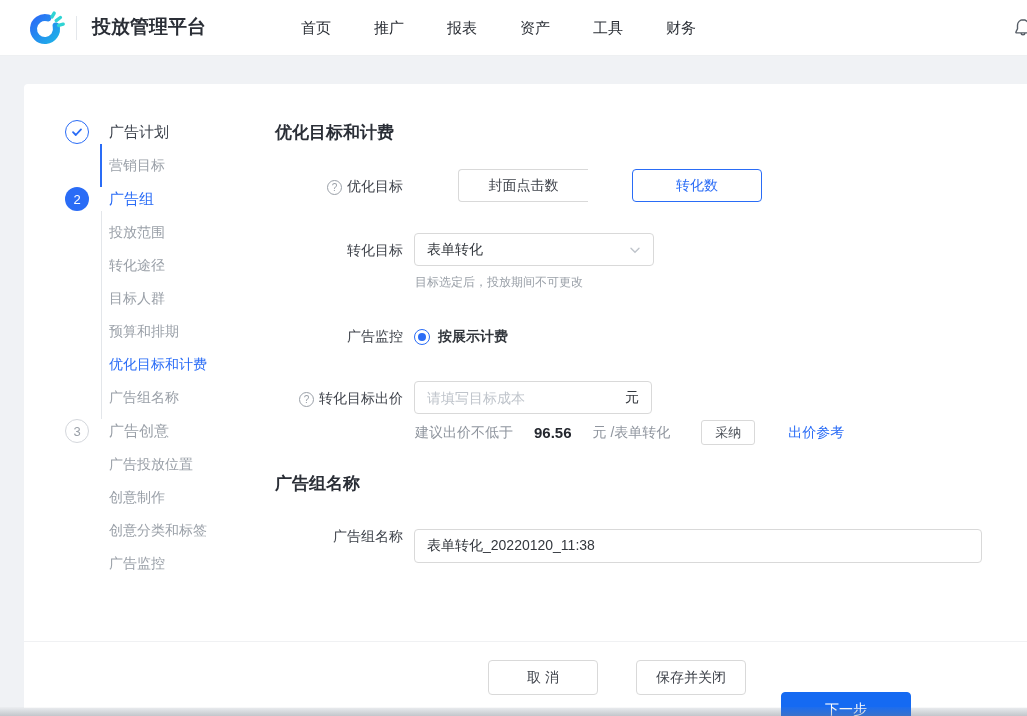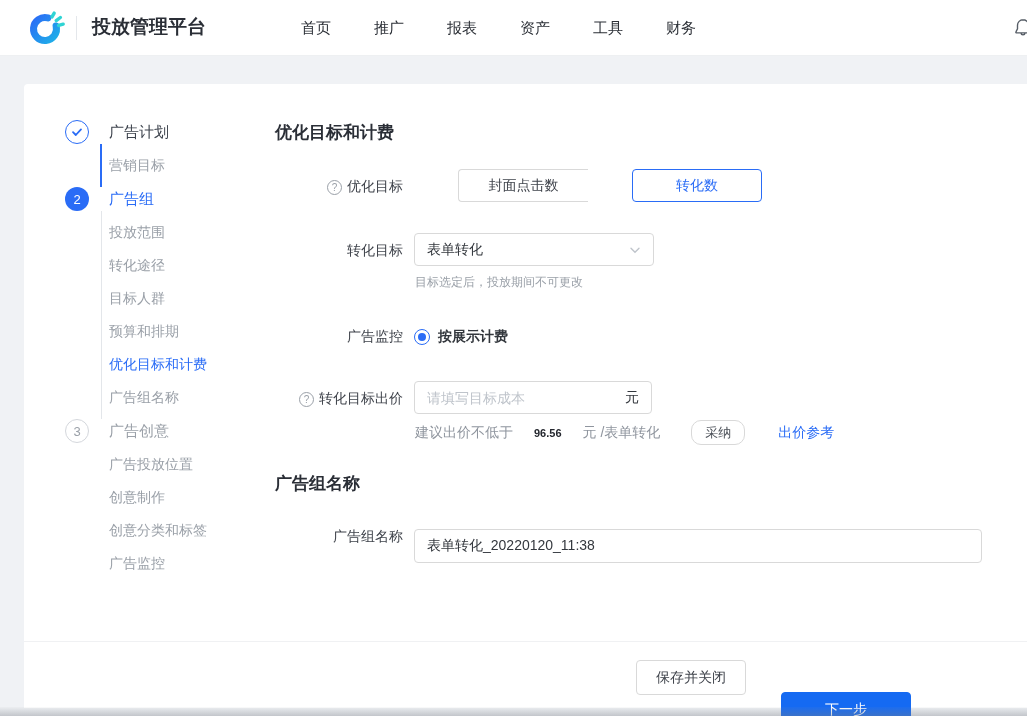--- a/index.html
+++ b/index.html
@@ -64,22 +64,22 @@
            display:flex; align-items:center; justify-content:center; flex:none; cursor:pointer; }
   .radio .dot { width:8px; height:8px; border-radius:50%; background:#2a6cf6; }
   .radio-label { font-size:14px; color:#33373d; margin-left:8px; }
   .bid-box { position:absolute; width:238px; height:33px; border:1px solid #d9d9d9; border-radius:4px;
              background:#fff; display:flex; align-items:center; padding:0 12px; }
   .bid-box input { border:none; outline:none; flex:1; font-size:14px; color:#33373d; min-width:0;
                    font-family:inherit; }
   .bid-box input::placeholder { color:#bfc4cb; }
   .bid-unit { font-size:14px; color:#33373d; margin-left:6px; }
   .suggest { position:absolute; display:flex; align-items:center; font-size:14px; color:#8f959e; }
-  .suggest b { color:#24272e; font-size:11px; margin:0 4px; }
-  .adopt-btn { height:25px; padding:0 13px; margin-left:14px; border:1px solid #d9d9d9; border-radius:10px;
+  .suggest b { color:#24272e; font-size:15px; margin:0 4px; }
+  .adopt-btn { height:25px; padding:0 13px; margin-left:14px; border:1px solid #d9d9d9; border-radius:3px;
                background:#fff; font-size:13px; color:#4a4f57; cursor:pointer; font-family:inherit; }
   .link { margin-left:16px; color:#2a6cf6; font-size:14px; cursor:pointer; text-decoration:none; }
   .name-input { position:absolute; width:568px; height:34px; border:1px solid #d9d9d9; border-radius:4px;
                 padding:0 12px; font-size:14px; color:#33373d; outline:none; font-family:inherit; }
 
   
   .footer { position:absolute; left:24px; top:641px; width:1003px; height:67px; background:#fff;
             border-top:1px solid #f0f1f3; }
   .btn { position:absolute; top:18px; height:35px; border-radius:4px; font-size:14px; cursor:pointer;
          display:flex; align-items:center; justify-content:center; font-family:inherit; }
@@ -238,18 +238,19 @@
 
     <h2 class="form-title t2">广告组名称</h2>
 
     <div class="flabel" style="left:199px; top:444px;">
       <span>广告组名称</span>
     </div>
     <input type="text" class="name-input" style="left: 390px; top: 445px;" value="表单转化_20220120_11:38">
   </div>
 
   <div class="footer">
+    <button class="btn default btn-cancel">取 消</button>
     <button class="btn default btn-save">保存并关闭</button>
     <button class="btn primary btn-next">下一步</button>
   </div>
 
   <div class="bottom-shadow"></div>
 </div>
 
 </body></html>

